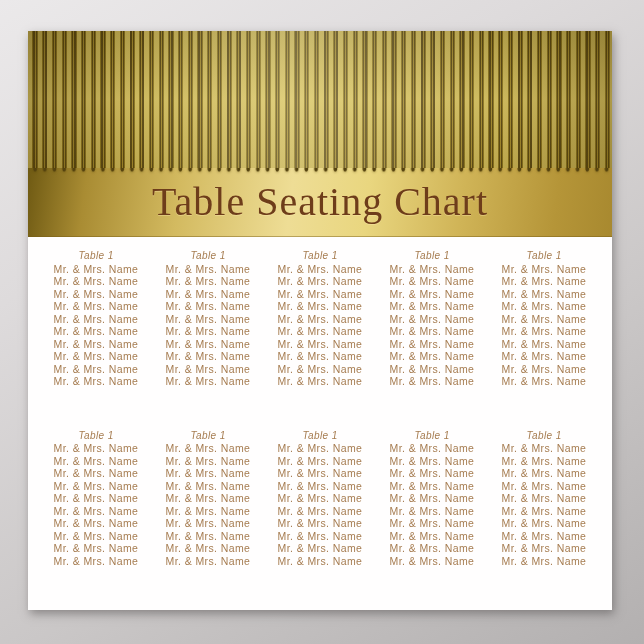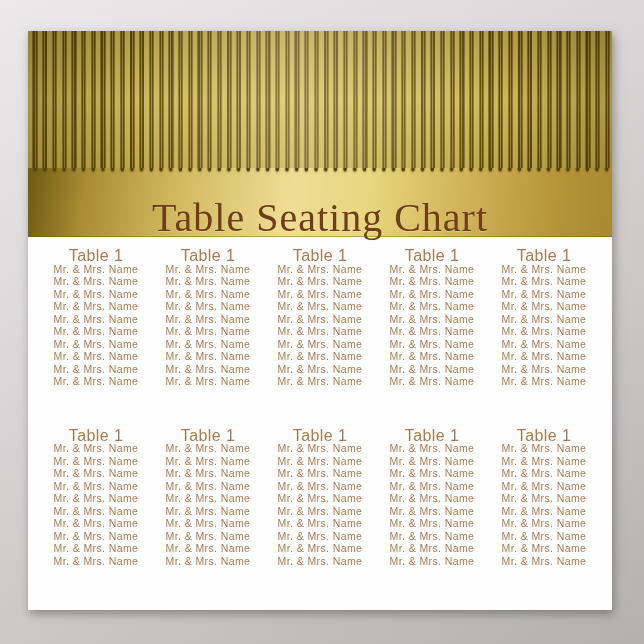--- a/index.html
+++ b/index.html
@@ -61,21 +61,21 @@
     width: 100%;
     height: 8px;
     background-image: radial-gradient(2.3px 3.6px at 7.1px 0.6px, #55430f 0%, #55430f 62%, rgba(85,67,15,0) 100%);
     background-size: 9.7px 8px;
     background-repeat: repeat-x;
     filter: drop-shadow(0 1px 1px rgba(80,60,0,0.35));
   }
   .title {
     position: absolute;
     left: 0;
-    top: 26px;
+    top: 10px;
     width: 100%;
     margin: 0;
     text-align: center;
     font-family: "Liberation Serif", serif;
     font-weight: normal;
     font-size: 40px;
     letter-spacing: 1px;
     color: #6e3d1a;
     text-shadow: 0 1px 0 rgba(255, 238, 180, 0.35);
   }
@@ -93,24 +93,25 @@
   }
   .grid-bottom {
     margin-top: 42px;
   }
   .tcol {
     flex: 1 1 0;
     text-align: center;
     color: #a67c50;
   }
   .thead {
-    font-size: 16px;
+    font-size: 10px;
     line-height: 12.5px;
     letter-spacing: 0.4px;
     white-space: nowrap;
+    font-style: italic;
   }
   .guest {
     font-size: 10.5px;
     line-height: 12.5px;
     letter-spacing: 0.4px;
     white-space: nowrap;
   }
 </style>
 </head>
 <body>

